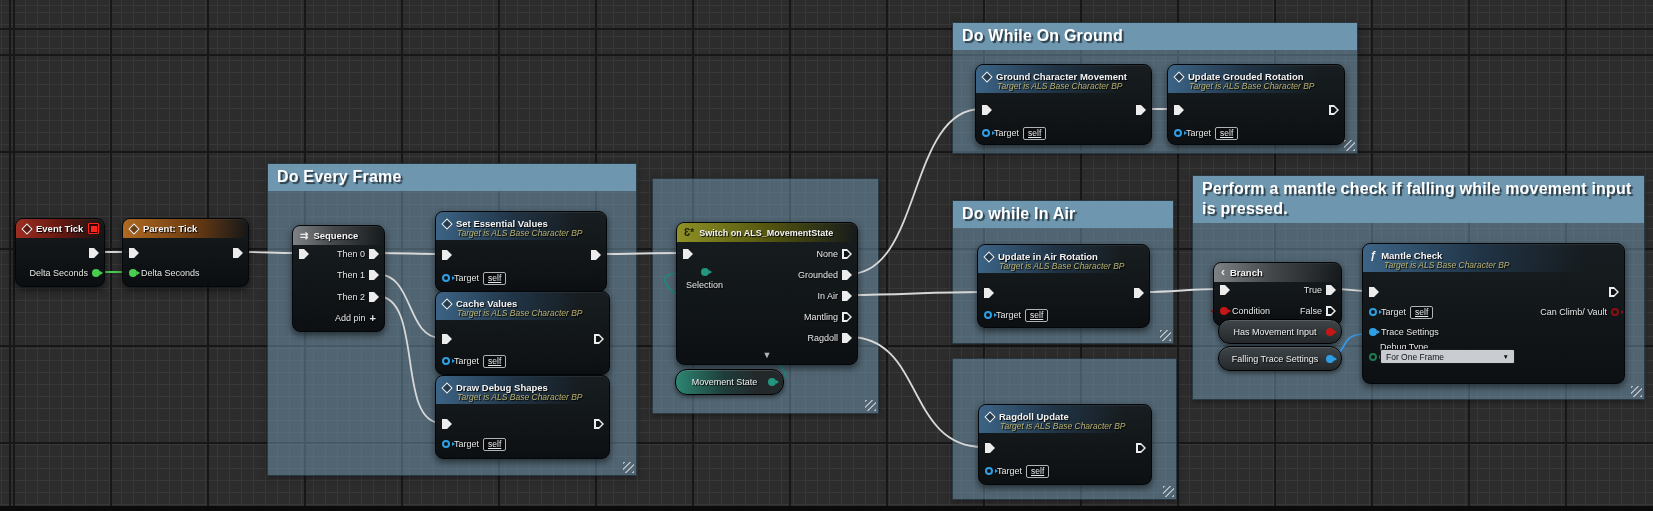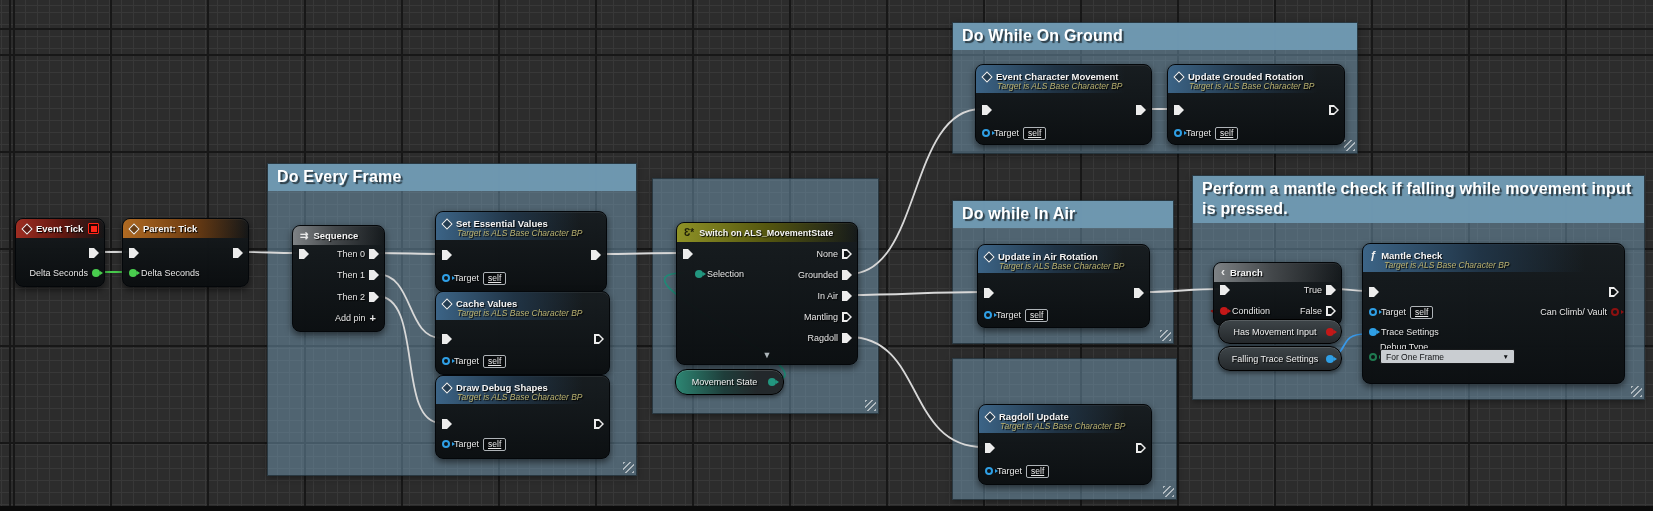--- a/index.html
+++ b/index.html
@@ -256,21 +256,21 @@
 <div class="node" style="left:676px;top:222px;width:180px;height:141px;">
   <div class="nhdr hdr-olive">
     <span class="nicon" style="color:#1e1e08;">Ɛ*</span>
     <span class="ntitle" style="font-size:9px;">Switch on ALS_MovementState</span>
   </div>
   <div class="prow" style="left:6px;top:25px;">
       <span class="exec">
         <i></i>
       </span>
     </div>
-  <div class="prow" style="left:18px;top:45px;">
+  <div class="prow" style="left:9px;top:45px;flex-direction:column;">
     <span class="dpin filled c-teal"></span>
     <span class="lbl">Selection</span>
   </div>
   <div class="prow" style="right:5px;top:25px;">
     <span class="lbl">None</span>
     <span class="exec hollow">
         <i></i>
       </span>
   </div>
   <div class="prow" style="right:5px;top:46px;">
@@ -302,21 +302,21 @@
 
 <div class="pill pill-teal" style="left:675px;top:369px;width:107px;height:24px;">
   <span style="margin-right:10px;">Movement State</span>
   <span class="dpin filled c-teal"></span>
 </div>
 
 <div class="node" style="left:975px;top:64px;width:175px;height:79px;">
   <div class="hdr-blue">
     <div class="nhdr" style="padding-bottom:0;">
       <span class="diamond"></span>
-      <span class="ntitle">Event Character Movement</span>
+      <span class="ntitle">Ground Character Movement</span>
     </div>
     <div class="nsub">Target is ALS Base Character BP</div>
   </div>
   <div class="prow" style="left:6px;top:39px;">
       <span class="exec">
         <i></i>
       </span>
     </div>
   <div class="prow" style="right:5px;top:39px;">
       <span class="exec">

